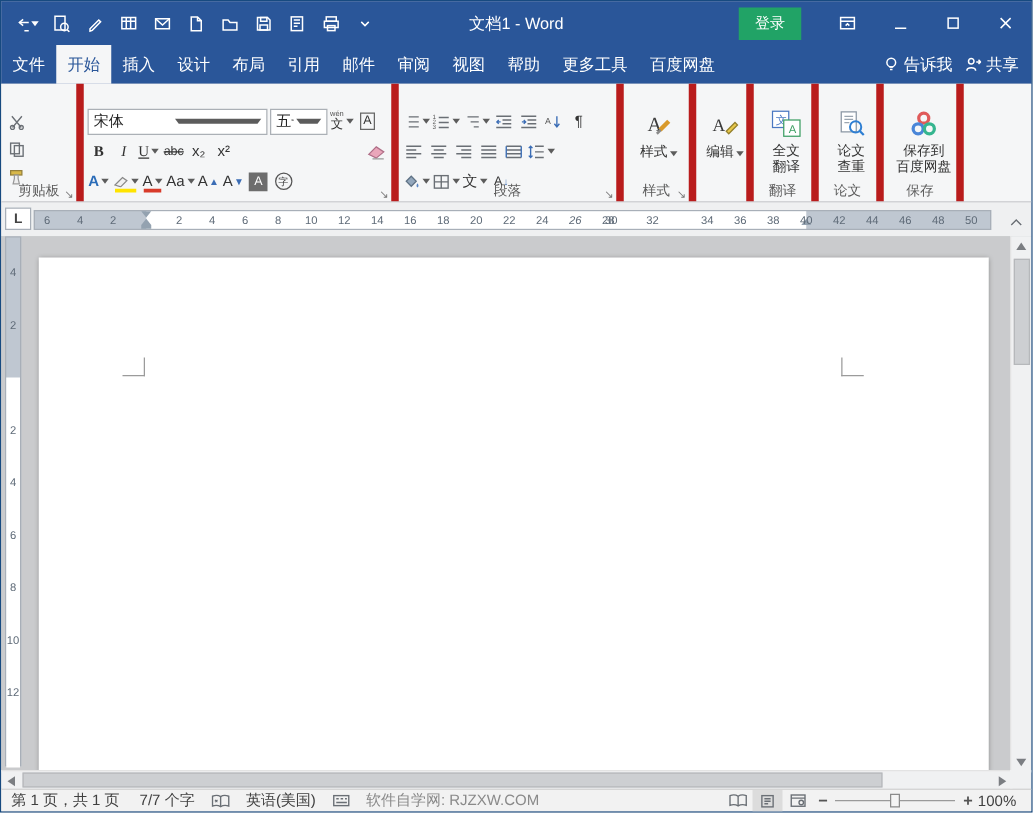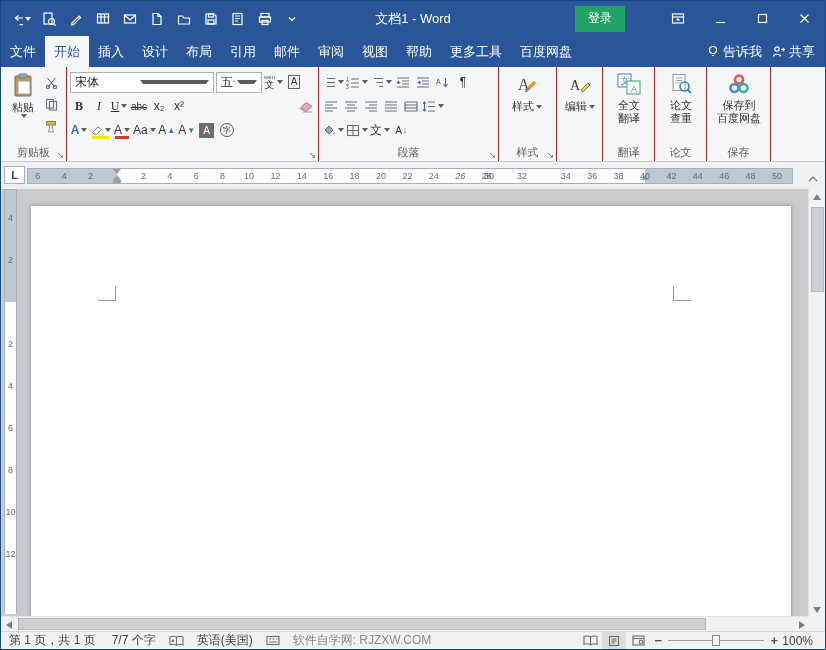--- a/index.html
+++ b/index.html
@@ -6,33 +6,33 @@
   html,body{width:826px;height:650px}
   body{font-family:"Liberation Sans",sans-serif;position:relative;overflow:hidden;background:#fff;cursor:default}
   .app{position:absolute;inset:0;border:1px solid #174a80;background:#cacbcd}
 
   
   .titlebar{position:absolute;left:0;top:0;right:0;height:35px;background:#2a5699;display:flex;align-items:center;color:#fff}
   .qat{display:flex;align-items:center;gap:9px;padding-left:12px}
   .qbtn{display:flex;align-items:center;justify-content:center;width:18px;height:22px}
   .title{position:absolute;left:50%;transform:translateX(-50%);font-size:13px;white-space:nowrap}
   .tbright{margin-left:auto;display:flex;align-items:center;height:100%}
-  .login{background:#21a366;color:#fff;border:none;font-size:12px;height:26px;padding:0 13px;margin-right:32px;font-family:inherit}
+  .login{background:#21a366;color:#fff;border:none;font-size:12px;height:26px;padding:0 13px;margin-right:16px;font-family:inherit}
   .winbtn{width:42px;height:35px;display:flex;align-items:center;justify-content:center}
 
   
   .tabrow{position:absolute;top:35px;left:0;right:0;height:31px;background:#2a5699;display:flex;align-items:stretch;color:#fff;font-size:13px}
   .tab{padding:0 9px;line-height:31px;white-space:nowrap}
   .tab.active{background:#f5f6f7;color:#2a5699}
   .tabright{margin-left:auto;display:flex;align-items:center;gap:10px;padding-right:10px}
   .tchip{display:flex;align-items:center;gap:4px;white-space:nowrap}
 
   
   .ribbon{position:absolute;top:66px;left:0;right:0;height:95px;background:#f5f6f7;border-bottom:1px solid #c6c8cc;display:flex;color:#333}
-  .group{position:relative;height:100%;border-right:1px solid #b91c1c;padding:3px 3px 16px 3px;flex:none}
+  .group{position:relative;height:100%;border-right:6px solid #b91c1c;padding:18px 3px 16px 3px;flex:none}
   .glabel{position:absolute;bottom:1px;left:0;right:0;text-align:center;font-size:11px;color:#5c5c5c;white-space:nowrap}
   .launcher{position:absolute;right:2px;bottom:1px;font-size:9px;color:#777;line-height:10px}
   .bigbtn{display:flex;flex-direction:column;align-items:center;padding-top:3px;font-size:11px;line-height:13px;text-align:center;color:#333;height:74px}
   .lblrow{display:flex;align-items:center;justify-content:center}
   .dd{width:0;height:0;border-left:3px solid transparent;border-right:3px solid transparent;border-top:4px solid #5c5c5c;display:inline-block;margin-left:2px;flex:none}
   .frow{display:flex;align-items:center;gap:2px;height:24px}
   .combo{display:flex;align-items:center;background:#fff;border:1px solid #abb0b6;height:21px;font-size:12px;padding:0 4px;color:#222}
   .combo span{flex:1;white-space:nowrap;overflow:hidden}
   .sb{display:inline-flex;align-items:center;justify-content:center;min-width:18px;height:20px;font-size:12px;color:#333;position:relative;flex:none}
   .bold{font-weight:bold;font-family:"Liberation Serif",serif}
@@ -236,31 +236,20 @@
           </svg>
           <span>共享</span>
         </span>
     </div>
   </div>
 
   <div class="ribbon">
 
     <div class="group" style="width:66px">
       <div style="display:flex">
-        <div class="bigbtn" style="width:38px">
-          <span><svg width="24" height="25">
-                <rect x="4" y="3" width="16" height="20" rx="1" fill="#c0975e" stroke="#8a6b3f"></rect>
-                <rect x="8" y="1" width="8" height="4" rx="1" fill="#99a3ad" stroke="#6e7880"></rect>
-                <rect x="7" y="8" width="12" height="13" fill="#fff" stroke="#9aa0a6"></rect>
-              </svg></span>
-          <span class="lblrow">
-              <span>粘贴</span>
-            </span>
-          <span class="dd"></span>
-        </div>
         <div style="display:flex;flex-direction:column;gap:2px;padding-top:2px">
           <span class="sb">
               <svg class="ic" width="13" height="13">
                 <path d="M2.5 2 L10 11 M10.5 2 L3 11"></path>
                 <circle cx="3" cy="11" r="1.6"></circle>
                 <circle cx="10" cy="11" r="1.6"></circle>
               </svg>
             </span>
           <span class="sb">
               <svg class="ic" width="13" height="13">

